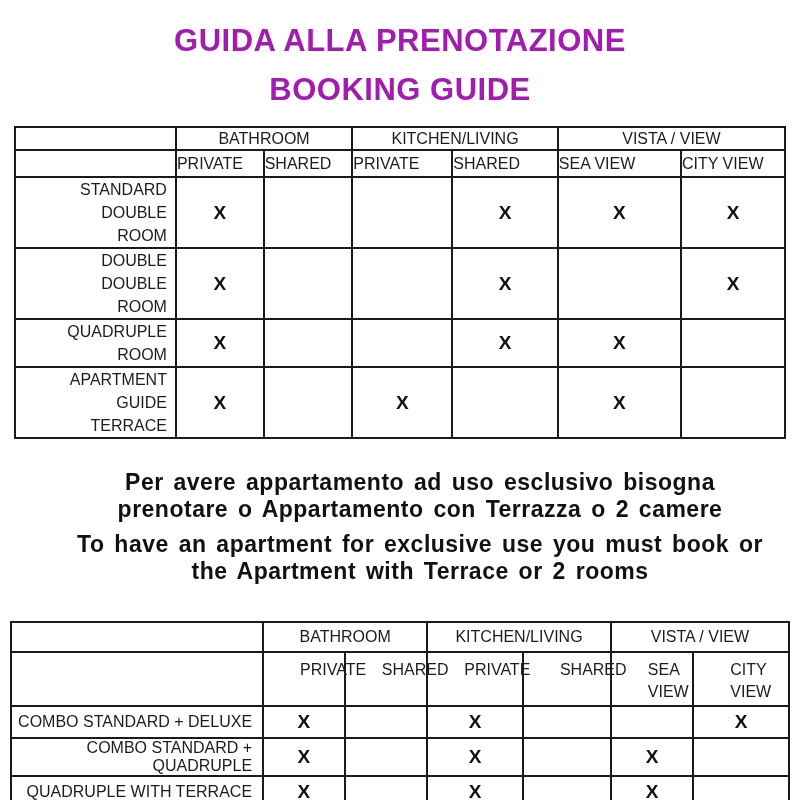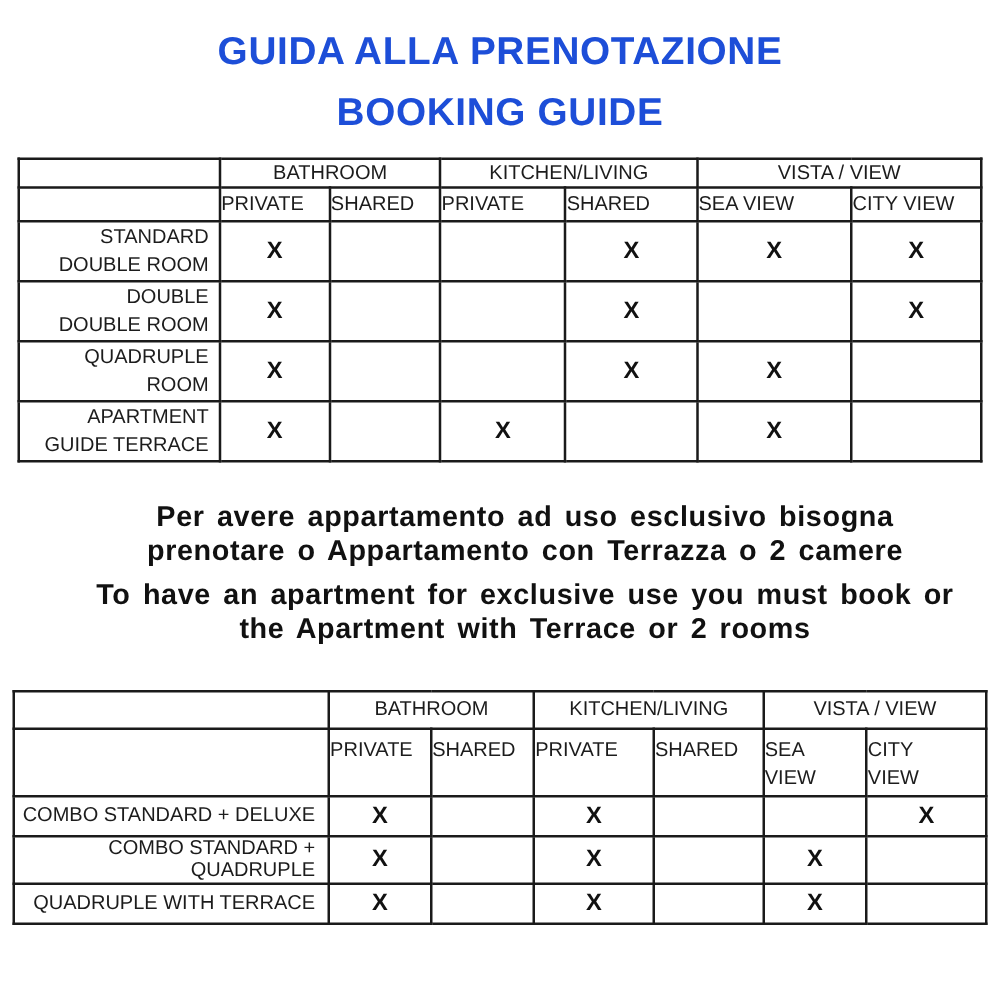--- a/index.html
+++ b/index.html
@@ -17,21 +17,21 @@
   
   .titles {
     padding-top: 16px;
     text-align: center;
   }
   .title-line {
     font-size: 31px;
     font-weight: bold;
     line-height: 49px;
     letter-spacing: 0.5px;
-    color: #1d4ed8;
+    color: #a21caf;
   }
 
   
   table {
     border-collapse: collapse;
     table-layout: fixed;
   }
   td, th {
     border: 2px solid #1a1a1a;
     font-weight: normal;
@@ -47,21 +47,21 @@
     vertical-align: middle;
     font-weight: bold;
     font-size: 19px;
     color: #111111;
   }
   td.name {
     text-align: right;
     padding-right: 8px;
     vertical-align: middle;
   }
-  .nl { display: block; line-height: 23px; }
+  .nl { display: block; line-height: 23px; padding-left: 36px; }
 
   
   .t1 {
     margin-left: 14px;
     margin-top: 12px;
     width: 772px;
   }
   .t1 tr.group-row th { height: 21px; }
   .t1 tr.sub-row th   { height: 25px; }
   .t1 tbody td        { height: 46px; }

